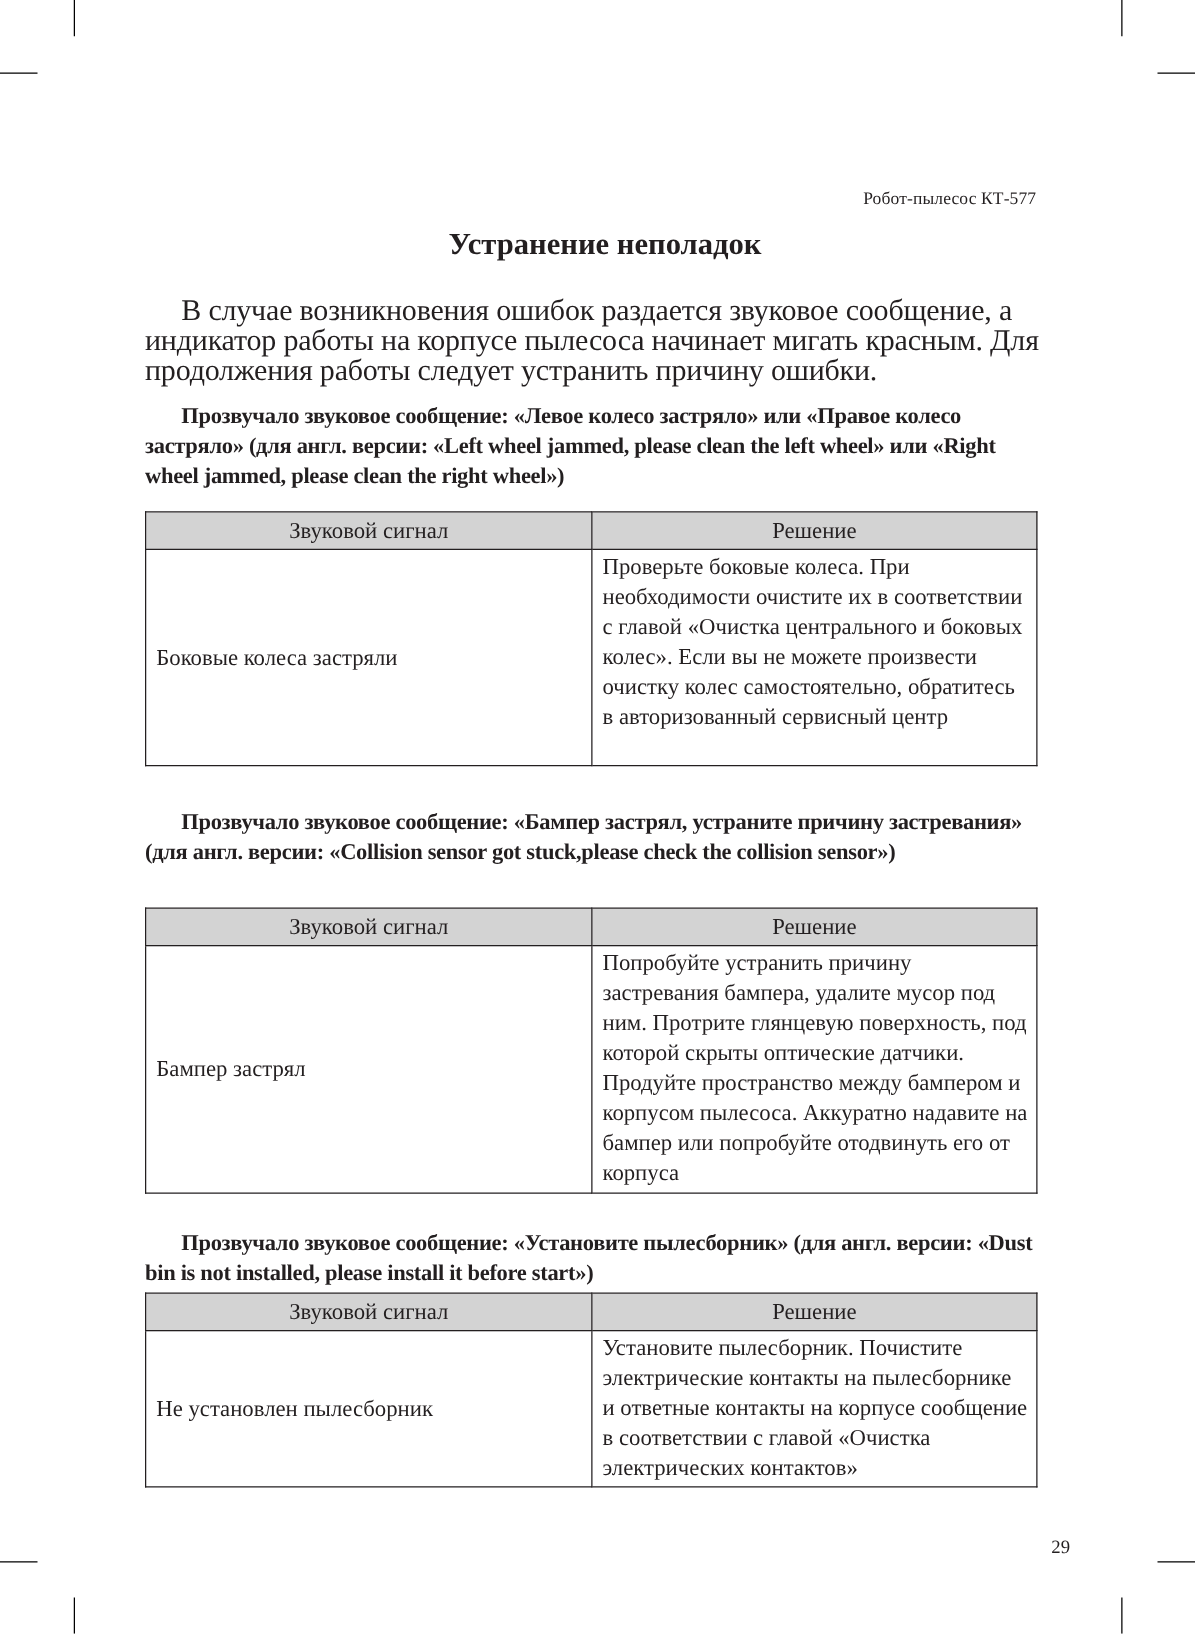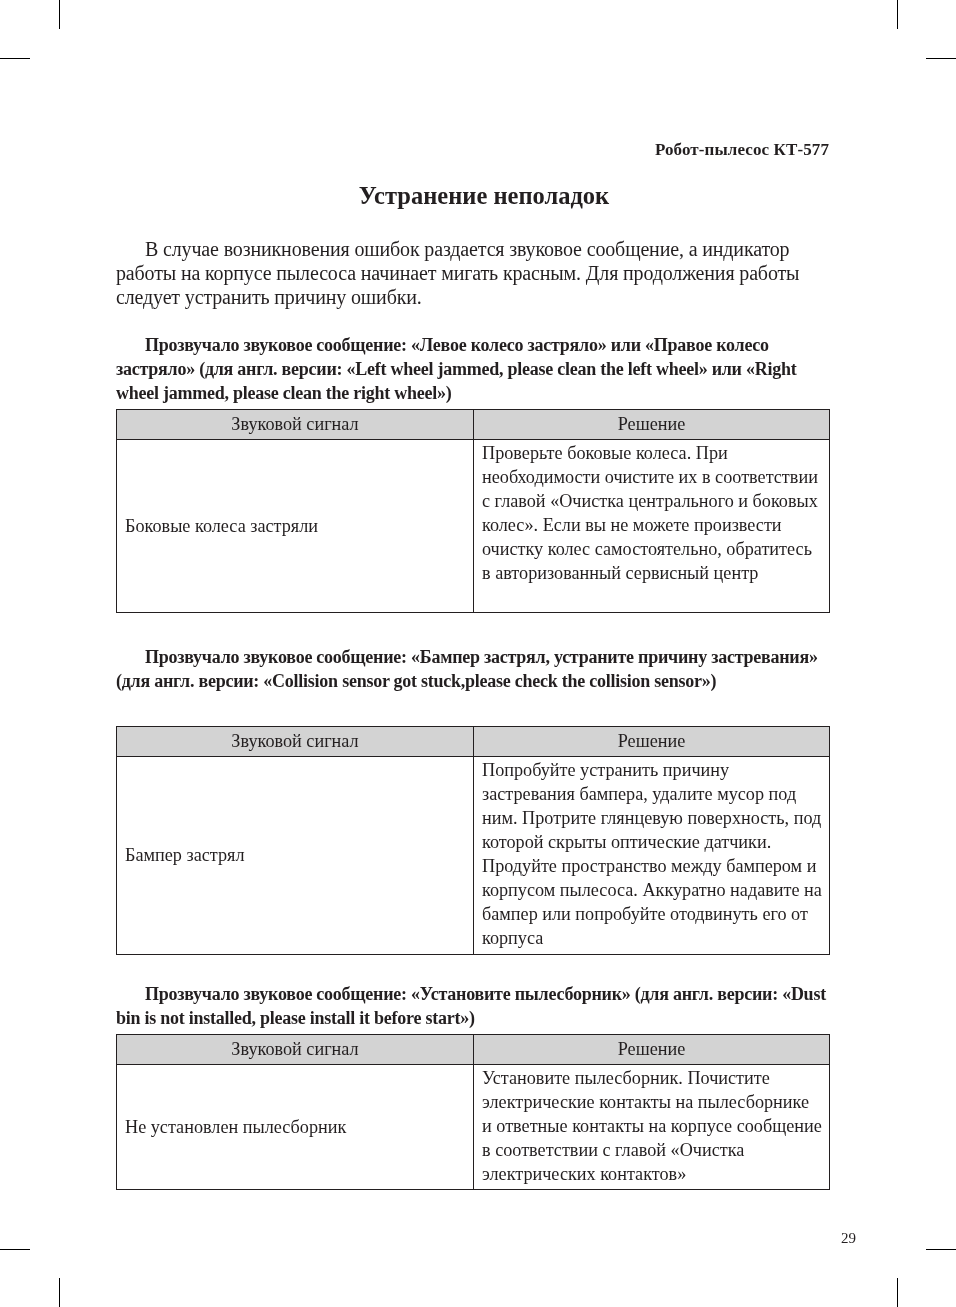--- a/index.html
+++ b/index.html
@@ -6,30 +6,30 @@
   body {
     width: 956px; height: 1307px; position: relative; overflow: hidden;
     background: #ffffff; color: #231f20;
     font-family: "Liberation Serif", "DejaVu Serif", serif;
   }
   .crop { position: absolute; background: #000; }
   .crop.v { width: 1.4px; height: 29px; }
   .crop.h { height: 1.4px; width: 30px; }
 
   .running-head {
-    position: absolute; top: 140px; right: 127px;
-    font-size: 17px; font-weight: bold; letter-spacing: 0.1px;
+    position: absolute; top: 152px; right: 127px;
+    font-size: 14px; font-weight: normal; letter-spacing: 0.1px;
   }
   .page-title {
     position: absolute; top: 182px; left: 0; width: 944px; text-align: center;
     font-size: 24.5px; font-weight: bold; margin: 0; padding-left: 12px;
   }
   .intro {
     position: absolute; top: 237px; left: 116px; width: 716px;
-    font-size: 20px; line-height: 24px; margin: 0;
+    font-size: 24px; line-height: 24px; margin: 0;
     text-indent: 29px; letter-spacing: -0.15px;
   }
   .section-heading {
     position: absolute; left: 116px; width: 716px;
     font-size: 18px; line-height: 24px; font-weight: bold; margin: 0;
     text-indent: 29px; letter-spacing: -0.25px;
   }
   table.trouble {
     position: absolute; left: 116px; width: 714px;
     border-collapse: collapse; font-size: 18.2px;
@@ -62,21 +62,21 @@
 <div class="crop v" style="left:59px; top:1278px;"></div>
 <div class="crop h" style="left:926px; top:1249px;"></div>
 <div class="crop v" style="left:897px; top:1278px;"></div>
 
 <div class="running-head">Робот-пылесос КТ-577</div>
 
 <h1 class="page-title">Устранение неполадок</h1>
 
 <p class="intro">В случае возникновения ошибок раздается звуковое сообщение, а индикатор работы на корпусе пылесоса начинает мигать красным. Для продолжения работы следует устранить причину ошибки.</p>
 
-<p class="section-heading" style="top:333px;">Прозвучало звуковое сообщение: «Левое колесо застряло» или «Правое колесо застряло» (для англ. версии: «Left wheel jammed, please clean the left wheel» или «Right wheel jammed, please clean the right wheel»)</p>
+<p class="section-heading" style="top:320px;">Прозвучало звуковое сообщение: «Левое колесо застряло» или «Правое колесо застряло» (для англ. версии: «Left wheel jammed, please clean the left wheel» или «Right wheel jammed, please clean the right wheel»)</p>
 <table class="trouble" style="top:409px;">
   <thead>
     <tr>
       <th>Звуковой сигнал</th>
       <th>Решение</th>
     </tr>
   </thead>
   <tbody>
     <tr style="height:173px;">
       <td class="signal">Боковые колеса застряли</td>

